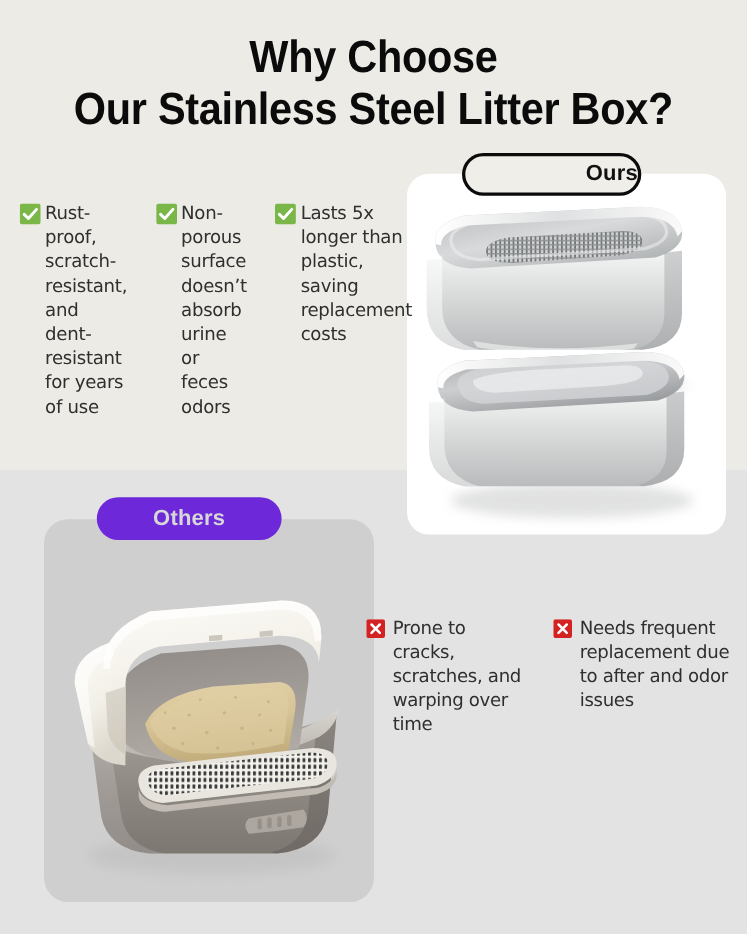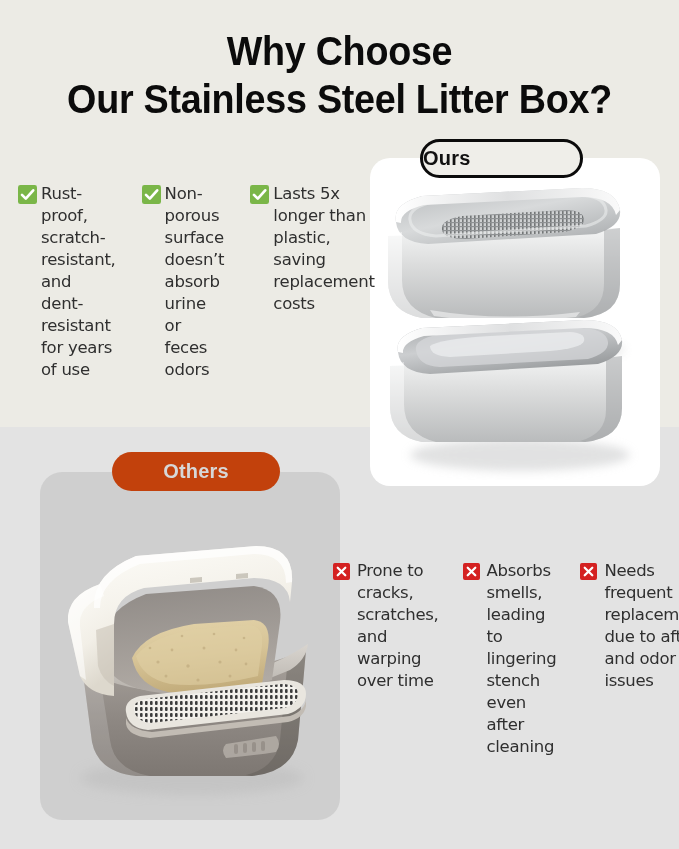--- a/index.html
+++ b/index.html
@@ -62,21 +62,21 @@
   .badge-ours {
     position: absolute;
     left: 420px; top: 139px;
     width: 163px; height: 39px;
     box-sizing: border-box;
     background: #efeee9;
     border: 3px solid #0b0b0b;
     border-radius: 20px;
     display: flex;
     align-items: center;
-    justify-content: flex-start;
+    justify-content: flex-end;
     font-family: "Liberation Sans Narrow", "Liberation Sans", sans-serif;
     font-weight: bold;
     font-size: 20px;
     color: #111111;
     letter-spacing: 0.2px;
     z-index: 6;
   }
   .ours-art {
     position: absolute;
     left: 370px; top: 170px;
@@ -87,23 +87,23 @@
   
   .others-card {
     position: absolute;
     left: 40px; top: 472px;
     width: 300px; height: 348px;
     background: #cfcfcf;
     border-radius: 22px;
   }
   .badge-others {
     position: absolute;
-    left: 112px; top: 452px;
+    left: 88px; top: 452px;
     width: 168px; height: 39px;
-    background: #c2410c;
+    background: #6d28d9;
     border-radius: 20px;
     display: flex;
     align-items: center;
     justify-content: center;
     font-family: "Liberation Sans Narrow", "Liberation Sans", sans-serif;
     font-weight: bold;
     font-size: 20px;
     color: #d7d7d7;
     letter-spacing: 0.2px;
     z-index: 6;
@@ -381,27 +381,20 @@
   <div class="bullets bullets-con">
 
     <div class="bullet">
       <svg class="mark mark-x" viewBox="0 0 18 18">
         <rect x="0" y="0" width="18" height="18" rx="2" fill="#d42121"></rect>
         <path d="M5 5 L13 13 M13 5 L5 13" fill="none" stroke="#ffffff" stroke-width="2.4" stroke-linecap="round"></path>
       </svg>
       <div class="bullet-text">Prone to cracks, scratches, and warping over time</div>
     </div>
 
-    <div class="bullet">
-      <svg class="mark mark-x" viewBox="0 0 18 18">
-        <rect x="0" y="0" width="18" height="18" rx="2" fill="#d42121"></rect>
-        <path d="M5 5 L13 13 M13 5 L5 13" fill="none" stroke="#ffffff" stroke-width="2.4" stroke-linecap="round"></path>
-      </svg>
-      <div class="bullet-text">Absorbs smells, leading to lingering stench even after cleaning</div>
-    </div>
 
     <div class="bullet">
       <svg class="mark mark-x" viewBox="0 0 18 18">
         <rect x="0" y="0" width="18" height="18" rx="2" fill="#d42121"></rect>
         <path d="M5 5 L13 13 M13 5 L5 13" fill="none" stroke="#ffffff" stroke-width="2.4" stroke-linecap="round"></path>
       </svg>
       <div class="bullet-text">Needs frequent replacement due to after and odor issues</div>
     </div>
 
   </div>

